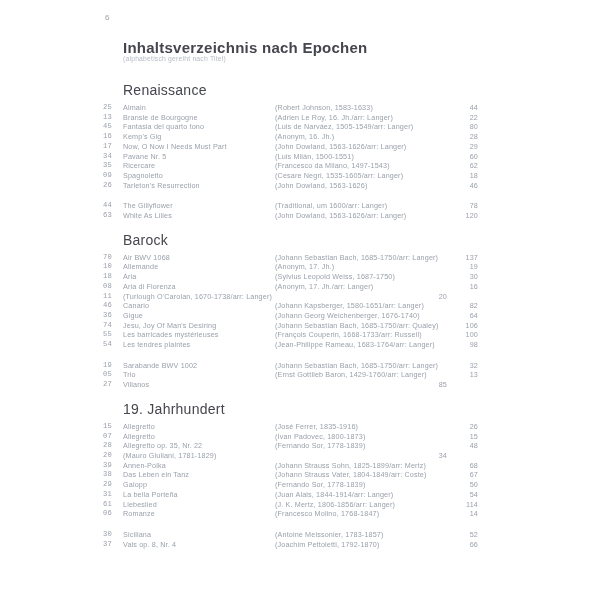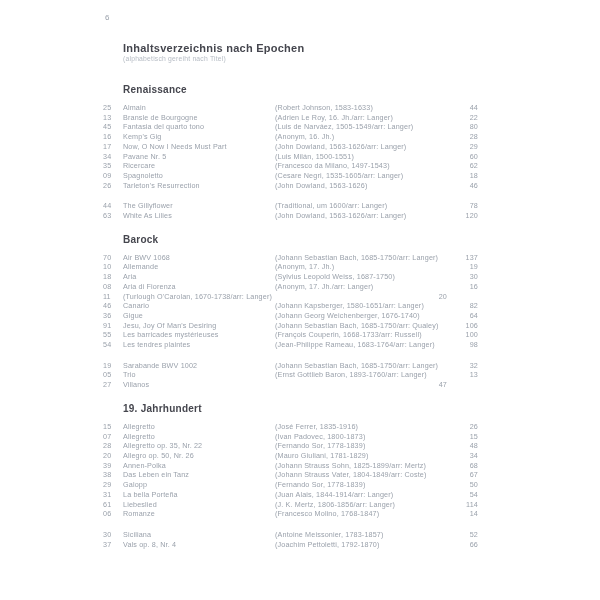--- a/index.html
+++ b/index.html
@@ -26,54 +26,54 @@
   .folio{
     font-size:8px;
     line-height:10px;
     margin-left:2px;
     color:var(--body-color);
     letter-spacing:0.2px;
   }
   .toc-title{
     margin-top:19px;
     margin-left:20px;
-    font-size:11px;
+    font-size:15px;
     line-height:12px;
     font-weight:bold;
     color:var(--heading-color);
     letter-spacing:0.25px;
   }
   .toc-subtitle{
     margin-left:20px;
     font-size:6.8px;
     line-height:9px;
     color:var(--subtitle-color);
     letter-spacing:0.2px;
   }
   .section-heading{
     margin-top:22px;
     margin-left:20px;
     margin-bottom:8px;
-    font-size:10px;
+    font-size:14px;
     line-height:10px;
-    font-weight:bold;
+    font-weight:normal;
     color:var(--heading-color);
     letter-spacing:0.25px;
   }
   .section + .section .section-heading{margin-top:14px;}
   .group + .group{margin-top:11px;}
   .row{
     display:grid;
     grid-template-columns:20px 152px 1fr 31px;
     font-size:7.2px;
     line-height:9.7px;
     letter-spacing:0.15px;
     white-space:nowrap;
   }
-  .row .num{color:var(--body-color);}
+  .row .num{color:var(--body-color);font-family:Liberation Mono, monospace;}
   .row .title{color:var(--body-color);}
   .row .composer{color:var(--body-color);overflow:visible;}
   .row .pg{text-align:right;color:var(--body-color);}
 </style>
 </head>
 <body>
 
 <div class="page">
   <div class="content">
     <div class="folio">6</div>
@@ -191,21 +191,21 @@
     <span class="composer">(Johann Kapsberger, 1580-1651/arr: Langer)</span>
     <span class="pg">82</span>
   </div>
             <div class="row">
     <span class="num">36</span>
     <span class="title">Gigue</span>
     <span class="composer">(Johann Georg Weichenberger, 1676-1740)</span>
     <span class="pg">64</span>
   </div>
             <div class="row">
-    <span class="num">91</span>
+    <span class="num">74</span>
     <span class="title">Jesu, Joy Of Man's Desiring</span>
     <span class="composer">(Johann Sebastian Bach, 1685-1750/arr: Qualey)</span>
     <span class="pg">106</span>
   </div>
             <div class="row">
     <span class="num">55</span>
     <span class="title">Les barricades mystérieuses</span>
     <span class="composer">(François Couperin, 1668-1733/arr: Russell)</span>
     <span class="pg">100</span>
   </div>
@@ -219,27 +219,27 @@
           <div class="group">
             <div class="row">
     <span class="num">19</span>
     <span class="title">Sarabande BWV 1002</span>
     <span class="composer">(Johann Sebastian Bach, 1685-1750/arr: Langer)</span>
     <span class="pg">32</span>
   </div>
             <div class="row">
     <span class="num">05</span>
     <span class="title">Trio</span>
-    <span class="composer">(Ernst Gottlieb Baron, 1893-1760/arr: Langer)</span>
+    <span class="composer">(Ernst Gottlieb Baron, 1429-1760/arr: Langer)</span>
     <span class="pg">13</span>
   </div>
             <div class="row">
     <span class="num">27</span>
     <span class="title">Villanos</span>
-    <span class="pg">47</span>
+    <span class="pg">85</span>
   </div>
           </div>
         </div>
         <div class="section">
           <div class="section-heading">19. Jahrhundert</div>
           <div class="group">
             <div class="row">
     <span class="num">15</span>
     <span class="title">Allegretto</span>
     <span class="composer">(José Ferrer, 1835-1916)</span>
@@ -252,21 +252,20 @@
     <span class="pg">15</span>
   </div>
             <div class="row">
     <span class="num">28</span>
     <span class="title">Allegretto op. 35, Nr. 22</span>
     <span class="composer">(Fernando Sor, 1778-1839)</span>
     <span class="pg">48</span>
   </div>
             <div class="row">
     <span class="num">20</span>
-    <span class="title">Allegro op. 50, Nr. 26</span>
     <span class="composer">(Mauro Giuliani, 1781-1829)</span>
     <span class="pg">34</span>
   </div>
             <div class="row">
     <span class="num">39</span>
     <span class="title">Annen-Polka</span>
     <span class="composer">(Johann Strauss Sohn, 1825-1899/arr: Mertz)</span>
     <span class="pg">68</span>
   </div>
             <div class="row">

